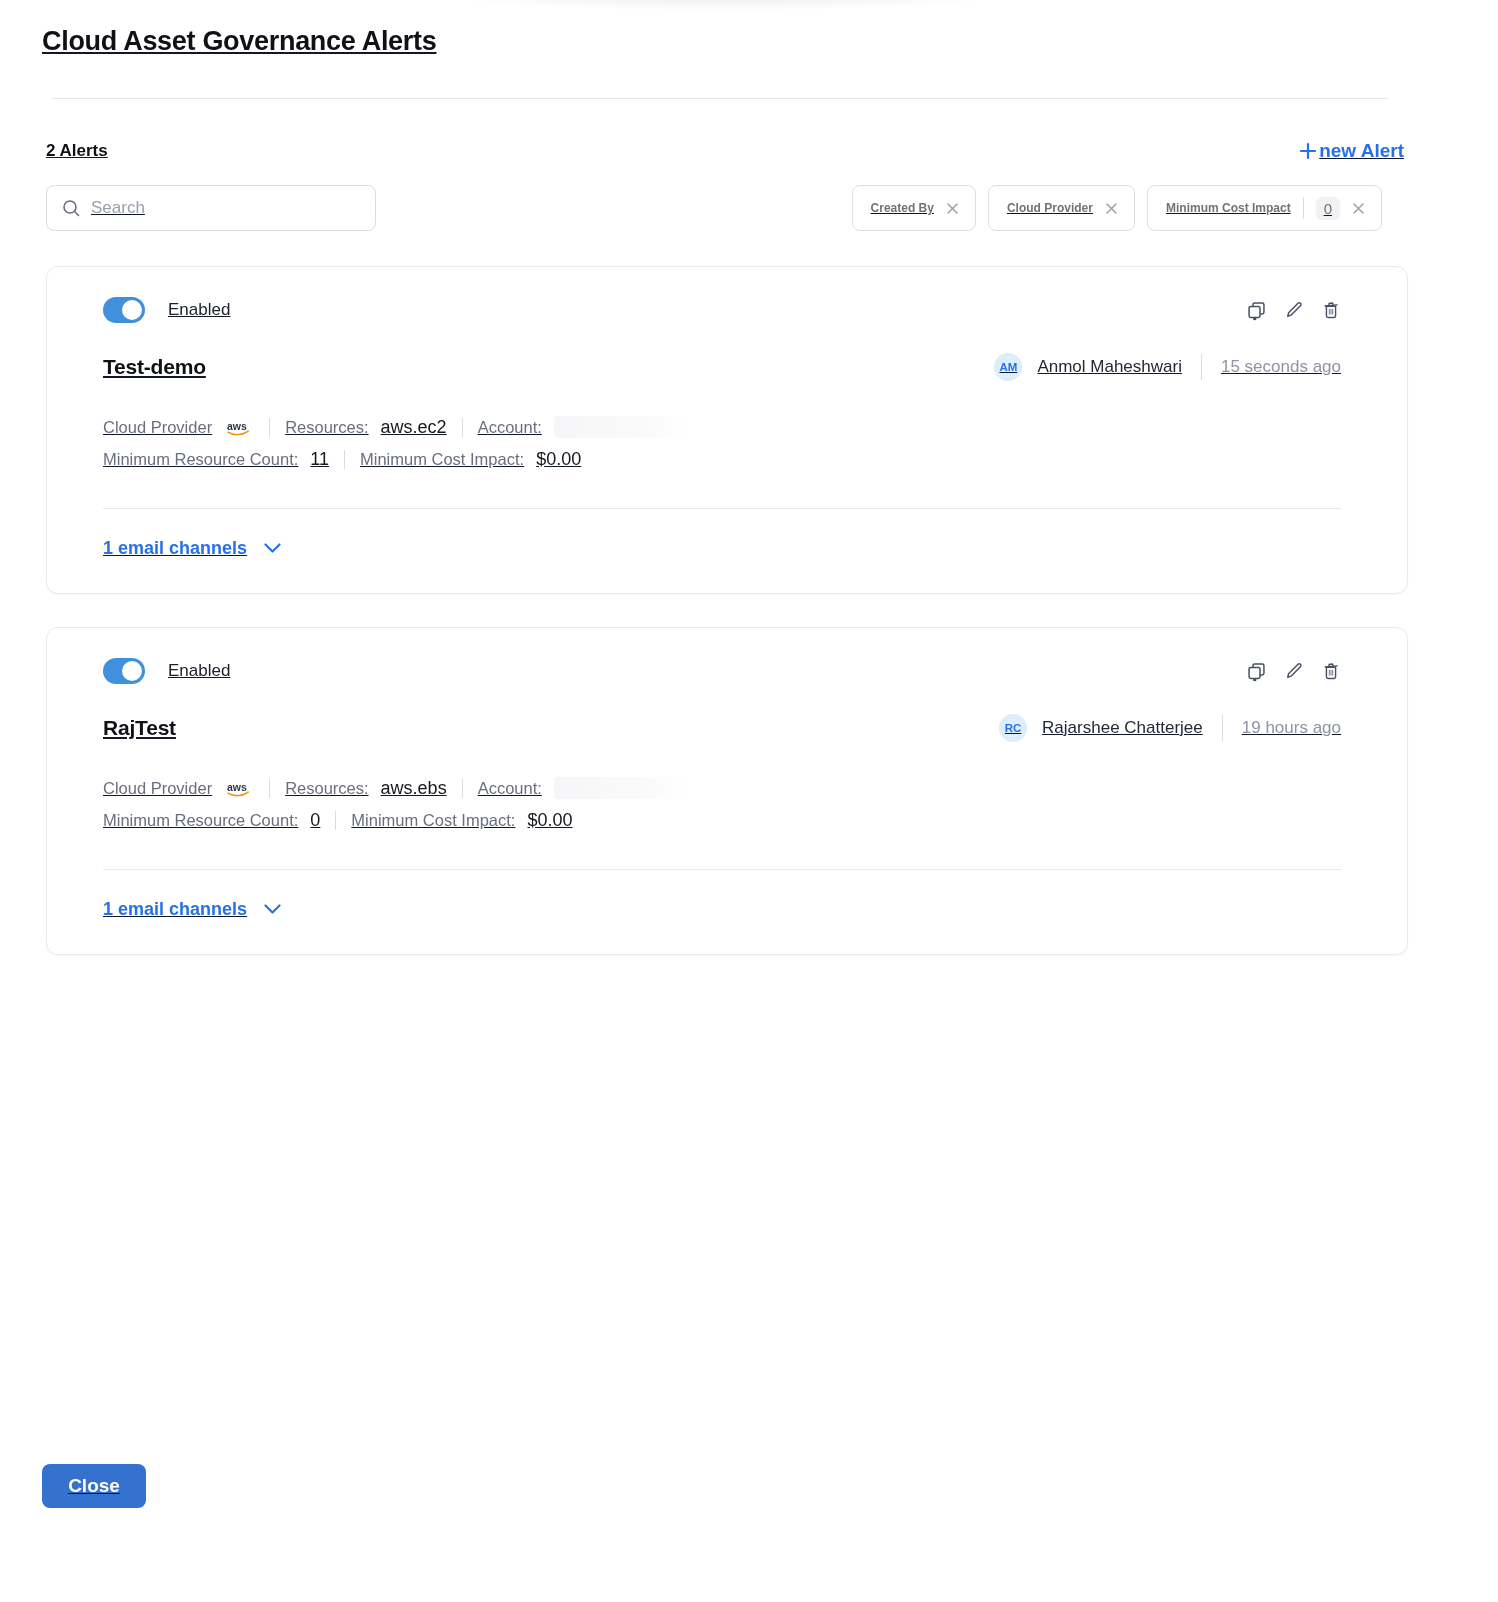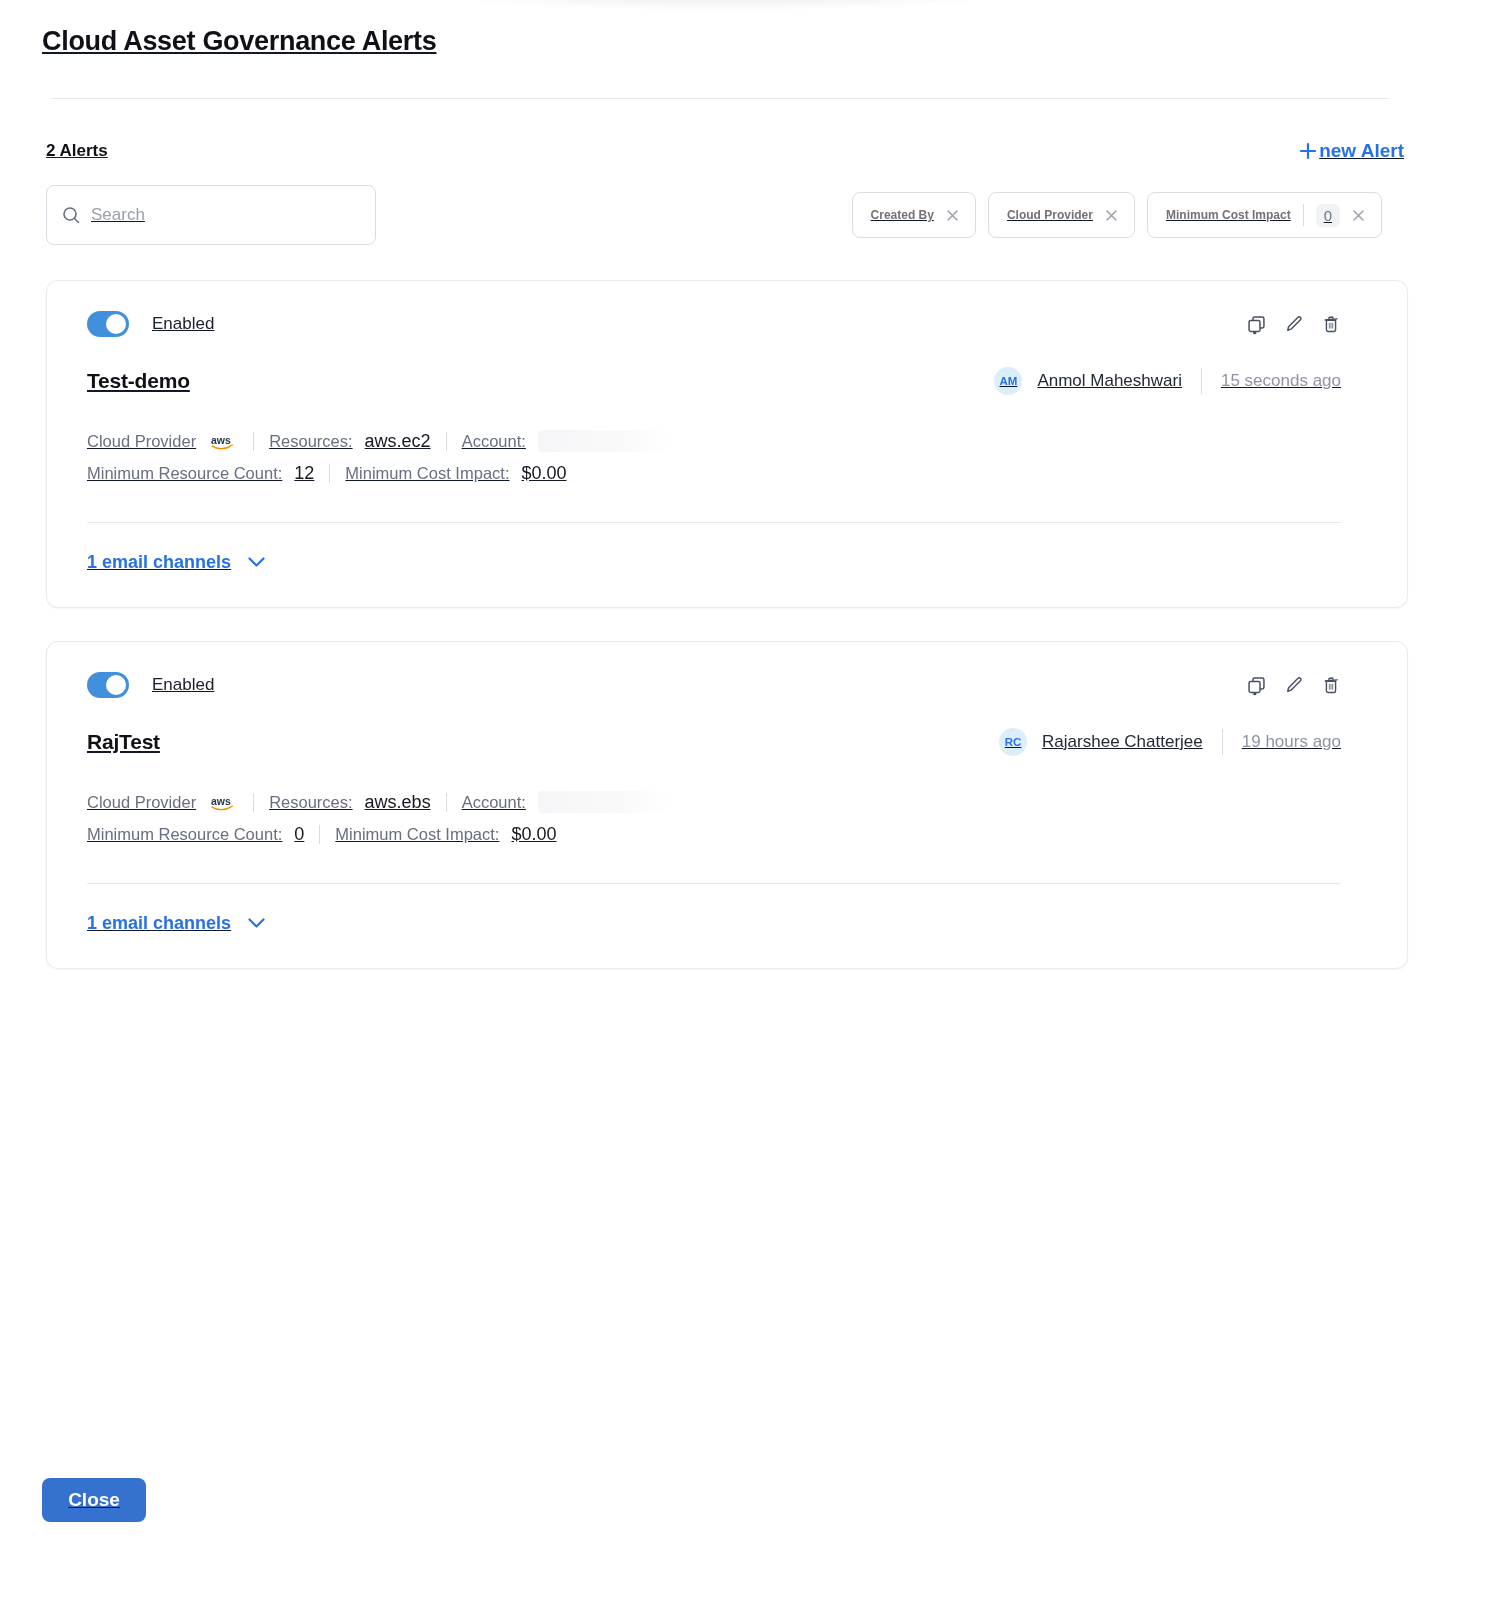--- a/index.html
+++ b/index.html
@@ -28,21 +28,21 @@
   .new-alert-btn {
     display: flex; align-items: center; gap: 2px;
     background: none; border: none; cursor: pointer;
     color: #2671e8; font-family: inherit; font-size: 19px; font-weight: 700;
     margin-right: -22px;
   }
 
   .toolbar-row2 { display: flex; justify-content: space-between; align-items: center; margin-top: 23px; }
   .search-box {
     display: flex; align-items: center; gap: 10px;
-    width: 330px; height: 60px; padding: 12px 14px;
+    width: 330px; height: 46px; padding: 12px 14px;
     border: 1px solid #d8dbe1; border-radius: 8px; background: #fff;
   }
   .search-box input {
     border: none; outline: none; flex: 1; font-family: inherit;
     font-size: 17px; color: #374151; background: transparent;
   }
   .search-box input::placeholder { color: #9aa0ac; }
 
   .chips { display: flex; gap: 12px; }
   .chip {
@@ -57,21 +57,21 @@
     background: #f1f2f4; border-radius: 6px; padding: 3px 8px;
     font-size: 15px; color: #6b7280;
   }
   .chip-x { display: flex; align-items: center; cursor: pointer; }
 
   .cards { margin-top: 35px; display: flex; flex-direction: column; gap: 33px; margin-left: 4px; }
   .card {
     width: 1362px; height: 328px;
     background: #fff; border: 1px solid #e9eaee; border-radius: 12px;
     box-shadow: 0 1px 2px rgba(16,24,40,0.04);
-    padding: 30px 66px 0 40px;
+    padding: 30px 66px 0 56px;
   }
   .card-top { display: flex; justify-content: space-between; align-items: center; }
   .toggle-group { display: flex; align-items: center; gap: 23px; }
   .toggle {
     position: relative; display: inline-block; width: 42px; height: 26px;
     background: #4190db; border-radius: 13px; cursor: pointer;
   }
   .toggle .knob {
     position: absolute; top: 3px; right: 3px; width: 20px; height: 20px;
     background: #ffffff; border-radius: 50%;
@@ -238,21 +238,21 @@
           </span>
           <span class="vsep"></span>
           <span class="lbl">Resources:</span>
           <span class="val">aws.ec2</span>
           <span class="vsep"></span>
           <span class="lbl">Account:</span>
           <span class="redacted"></span>
         </div>
         <div class="detail-line">
           <span class="lbl">Minimum Resource Count:</span>
-          <span class="val">12</span>
+          <span class="val">11</span>
           <span class="vsep"></span>
           <span class="lbl">Minimum Cost Impact:</span>
           <span class="val">$0.00</span>
         </div>
       </div>
 
       <div class="card-divider"></div>
 
       <button class="channels">
         <span>1 email channels</span>

